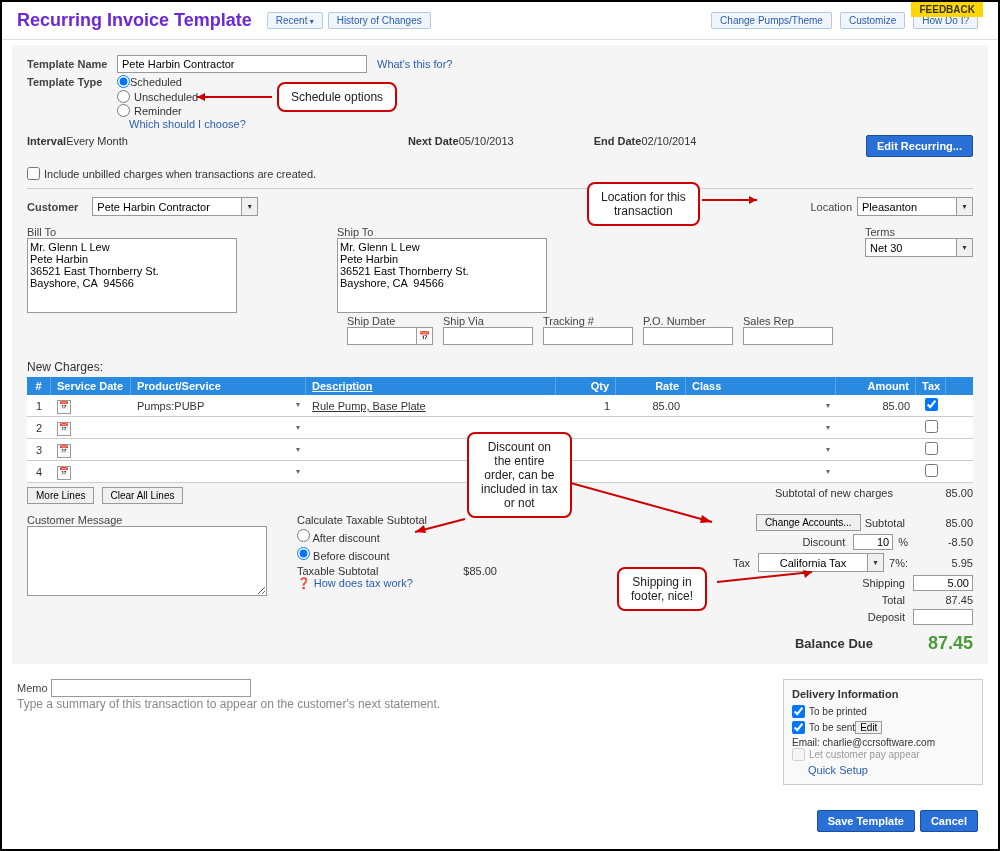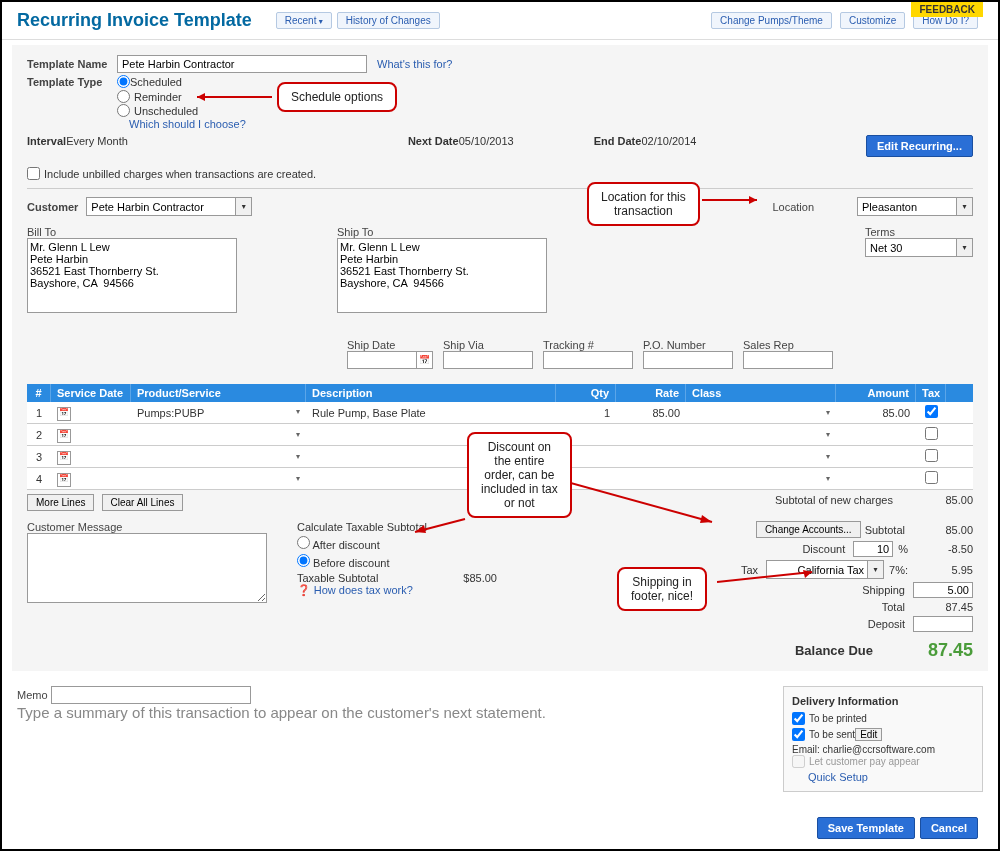--- a/index.html
+++ b/index.html
@@ -1,20 +1,20 @@
 <!DOCTYPE html>
 <html><head>
 <meta charset="utf-8">
 <style>
 * { box-sizing: border-box; margin: 0; padding: 0; }
 body { font-family: Arial, sans-serif; font-size: 11px; color: #333; background: #fff; }
 .page { width: 1000px; height: 851px; border: 2px solid #000; position: relative; overflow: hidden; }
 .feedback-tab { position: absolute; top: 0; right: 15px; background: #ffd700; padding: 2px 8px; font-size: 10px; font-weight: bold; }
 .header { display: flex; align-items: center; padding: 8px 15px; border-bottom: 1px solid #ddd; }
-.header h1 { font-size: 18px; font-weight: bold; color: #0369a1; margin-right: 24px; }
+.header h1 { font-size: 18px; font-weight: bold; color: #6d28d9; margin-right: 15px; }
 .link-btn { border: 1px solid #b5c9e2; background: #f0f5fc; color: #2a5db0; padding: 2px 8px; font-size: 10px; cursor: pointer; border-radius: 2px; margin-right: 5px; }
 .link-btn.dropdown::after { content: ' ▾'; font-size: 8px; }
 .header-right { margin-left: auto; }
 .content { padding: 10px 15px; background: #f5f5f5; margin: 5px 10px; }
 .form-row { display: flex; align-items: center; margin-bottom: 2px; }
 .label { font-size: 11px; color: #444; }
 .text-input { border: 1px solid #999; padding: 2px 4px; font-size: 11px; background: #fff; }
 .blue-link { color: #2a5db0; font-size: 11px; cursor: pointer; }
 .radio-row { display: flex; align-items: center; margin-left: 140px; margin-bottom: 1px; }
 .radio-row input { margin-right: 4px; }
@@ -23,34 +23,34 @@
 .btn-primary { background: #2a6fd6; color: #fff; border: 1px solid #1a4fa0; padding: 4px 10px; font-size: 11px; font-weight: bold; cursor: pointer; border-radius: 2px; }
 .checkbox-row { display: flex; align-items: center; margin: 5px 0; }
 .checkbox-row input { margin-right: 4px; }
 .dropdown-input { display: flex; }
 .dropdown-input input { border: 1px solid #999; padding: 2px 4px; font-size: 11px; }
 .dropdown-input .arrow { border: 1px solid #999; border-left: none; width: 16px; text-align: center; font-size: 8px; background: #f0f0f0; cursor: pointer; line-height: 17px; }
 .section-divider { border-top: 1px solid #ccc; margin: 8px 0; }
 .billship { display: flex; gap: 20px; margin-top: 10px; align-items: flex-start; }
 .billship-col { flex: 0 0 auto; }
 .billship textarea { width: 210px; height: 75px; border: 1px solid #999; font-size: 11px; padding: 2px; font-family: Arial; resize: none; }
-.small-fields { display: flex; gap: 10px; margin-top: 24px; margin-left: 320px; }
+.small-fields { display: flex; gap: 10px; margin-top: 0; margin-left: 320px; }
 .small-field { display: flex; flex-direction: column; }
 .small-field input { width: 90px; }
 .cal-input { display: flex; }
 .cal-icon { width: 16px; height: 18px; border: 1px solid #999; border-left: none; background: #fff; font-size: 9px; text-align: center; cursor: pointer; line-height: 16px; }
 .table-container { margin-top: 15px; }
 .table-header { background: #2a8ae0; color: #fff; display: flex; font-size: 11px; font-weight: bold; }
 .table-header > div { padding: 3px 6px; border-right: 1px solid #5ba5e8; }
 .table-row { display: flex; border-bottom: 1px solid #ccc; background: #fff; min-height: 22px; align-items: center; }
 .table-row > div { padding: 2px 6px; font-size: 11px; }
 .col-num { width: 24px; text-align: center; }
 .col-date { width: 80px; }
 .col-prod { width: 175px; }
-.col-desc { width: 250px; }
+.col-desc { width: 250px; text-decoration: underline; }
 .col-qty { width: 60px; text-align: right; }
 .col-rate { width: 70px; text-align: right; }
 .col-class { width: 150px; }
 .col-amt { width: 80px; text-align: right; }
 .col-tax { width: 30px; text-align: center; }
 .dd-cell { position: relative; }
 .dd-arrow { display: inline-block; float: right; font-size: 8px; color: #666; cursor: pointer; }
 .cal-cell { display: inline-block; width: 14px; height: 14px; border: 1px solid #999; background: #fff; font-size: 8px; text-align: center; }
 .btn-small { border: 1px solid #999; background: #f0f0f0; padding: 2px 8px; font-size: 10px; cursor: pointer; margin-right: 4px; }
 .totals-area { display: flex; margin-top: 10px; gap: 20px; }
@@ -96,52 +96,52 @@
       <input class="text-input" style="width: 250px;" value="Pete Harbin Contractor">
       <span class="blue-link" style="margin-left:10px;">What's this for?</span>
     </div>
     <div class="form-row">
       <span class="label" style="width:90px;font-weight:bold;">Template Type</span>
       <input type="radio" checked="" style="">
       <span>Scheduled</span>
     </div>
     <div class="radio-row" style="margin-left:90px;">
       <input type="radio" style="">
-      <span>Reminder</span>
+      <span>Unscheduled</span>
     </div>
     <div class="radio-row" style="margin-left:90px;">
       <input type="radio" style="">
-      <span>Unscheduled</span>
+      <span>Reminder</span>
     </div>
     <div style="margin-left:102px;">
       <span class="blue-link">Which should I choose?</span>
     </div>
 
     <div class="schedule-row">
       <div><b>Interval</b><span>Every Month</span></div>
       <div style="margin-left:200px;"><b>Next Date</b><span>05/10/2013</span></div>
       <div><b>End Date</b><span>02/10/2014</span></div>
       <div style="margin-left:auto;margin-right:0;"><button class="btn-primary">Edit Recurring...</button></div>
     </div>
     <div class="checkbox-row">
       <input type="checkbox" style="">
       <span>Include unbilled charges when transactions are created.</span>
     </div>
 
     <div class="section-divider"></div>
 
     <div class="form-row" style="justify-content:space-between;">
       <div style="display:flex;align-items:center;">
-        <span class="label" style="font-weight:bold;margin-right:8px;">Customer</span>
+        <span class="label" style="font-weight:bold;margin-right:14px;">Customer</span>
         <div class="dropdown-input">
           <input style="width: 150px;" value="Pete Harbin Contractor">
           <span class="arrow">▾</span>
         </div>
       </div>
-      <div style="display:flex;align-items:center;gap:38px;">
+      <div style="display:flex;align-items:center;">
         <span class="label" style="margin-right:5px;">Location</span>
         <div class="dropdown-input">
           <input style="width: 100px;" value="Pleasanton">
           <span class="arrow">▾</span>
         </div>
       </div>
     </div>
 
     <div class="billship">
       <div class="billship-col">
@@ -187,20 +187,21 @@
         <span class="label">P.O. Number</span>
         <input class="text-input" style="">
       </div>
       <div class="small-field">
         <span class="label">Sales Rep</span>
         <input class="text-input" style="">
       </div>
     </div>
 
     <div class="table-container">
+      <div style="font-size:12px;margin-bottom:3px;">New Charges:</div>
       <div class="table-header">
         <div class="col-num">#</div>
         <div class="col-date">Service Date</div>
         <div class="col-prod">Product/Service</div>
         <div class="col-desc">Description</div>
         <div class="col-qty">Qty</div>
         <div class="col-rate">Rate</div>
         <div class="col-class">Class</div>
         <div class="col-amt">Amount</div>
         <div class="col-tax">Tax</div>
@@ -295,21 +296,21 @@
           </div>
         <div class="total-line">
             <span class="tlabel">Discount</span>
             <input style="width: 40px;" value="10">
             <span style="margin:0 5px;">%</span>
             <span class="tval">-8.50</span>
           </div>
         <div class="total-line">
             <span class="tlabel">Tax</span>
             <div class="dropdown-input">
-              <input style="width: 102px;" value="California Tax">
+              <input style="width: 110px; text-align: center;" value="California Tax">
               <span class="arrow">▾</span>
             </div>
             <span style="margin:0 5px;">7%:</span>
             <span class="tval">5.95</span>
           </div>
         <div class="total-line">
             <span class="tlabel">Shipping</span>
             <input value="5.00" style="">
           </div>
         <div class="total-line">
@@ -325,21 +326,21 @@
             <span class="balance-val">87.45</span>
           </div>
       </div>
     </div>
   </div>
 
   <div class="memo-area">
     <div style="flex:1;">
       <span class="label">Memo</span>
       <input class="text-input" style="width: 200px;"><br>
-      <span style="color:#888;font-size:15px;margin-top:34px;">Type a summary of this transaction to appear on the customer's next statement.</span>
+      <span style="color:#888;font-size:12px;margin-top:34px;">Type a summary of this transaction to appear on the customer's next statement.</span>
     </div>
     <div class="delivery-box">
       <div class="dtitle">Delivery Information</div>
       <label>
           <input type="checkbox" checked="" style="">
           <span>To be printed</span>
         </label>
       <label>
           <input type="checkbox" checked="" style="">
           <span>To be sent</span> 

